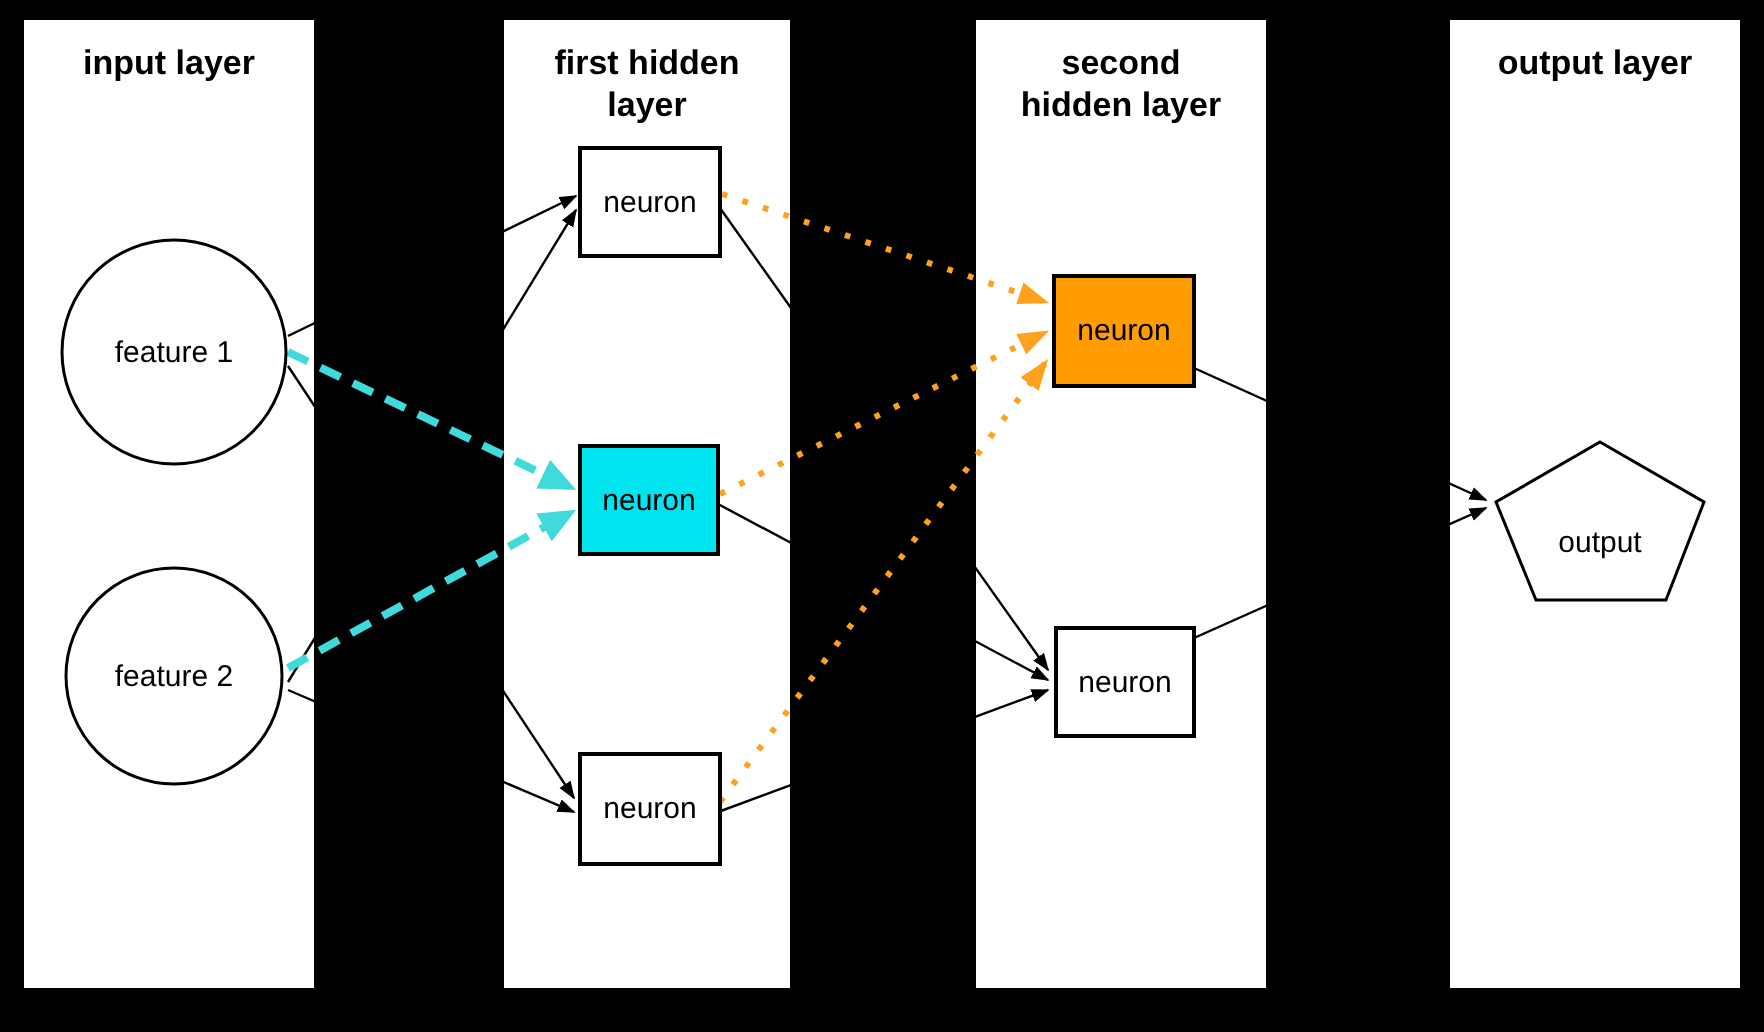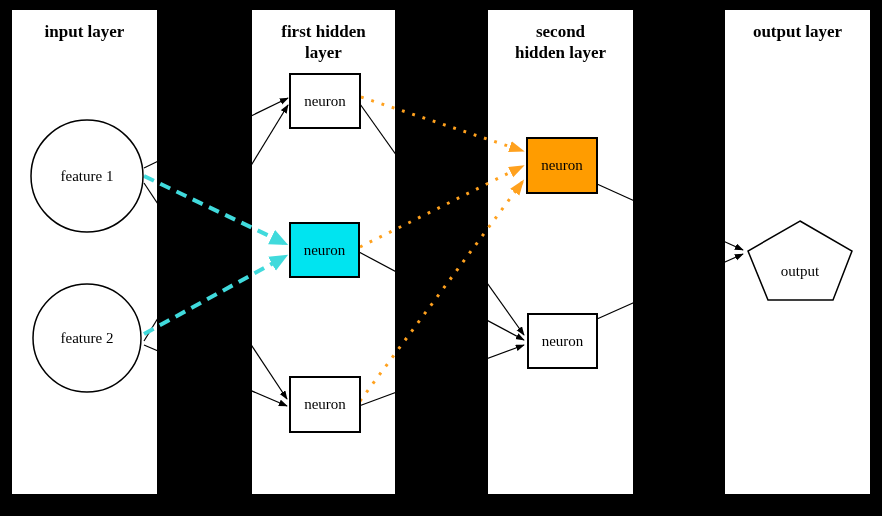--- a/index.html
+++ b/index.html
@@ -1,21 +1,21 @@
 <!DOCTYPE html>
 <html style="--background: #000000; --panel: #ffffff; --node-border: #000000; --edge-black: #000000; --cyan-node: #00e4f0; --cyan-arrow: #40dadc; --orange-node: #ff9c00; --orange-arrow: #ffa11e; --text: #000000;"><head>
 <meta charset="utf-8">
 <style>
   html,body { margin:0; padding:0; background:#000; }
   .stage {
     position:relative;
     width:882px; height:516px;
     background:var(--background,#000);
     overflow:hidden;
-    font-family:Liberation Serif, serif;
+    font-family:Liberation Sans, sans-serif;
   }
   svg { display:block; }
   .panel { fill:var(--panel,#fff); stroke:none; }
 
   .edge-black  { stroke:var(--edge-black,#000); stroke-width:1.2; fill:none; }
   .edge-cyan   { stroke:var(--cyan-arrow,#40dadc); stroke-width:4; stroke-dasharray:11 7; fill:none; }
   .edge-orange { stroke:var(--orange-arrow,#ffa11e); stroke-width:3; stroke-dasharray:2.8 8; fill:none; }
 
   .mk-black  { fill:var(--edge-black,#000); }
   .mk-cyan   { fill:var(--cyan-arrow,#40dadc); }

